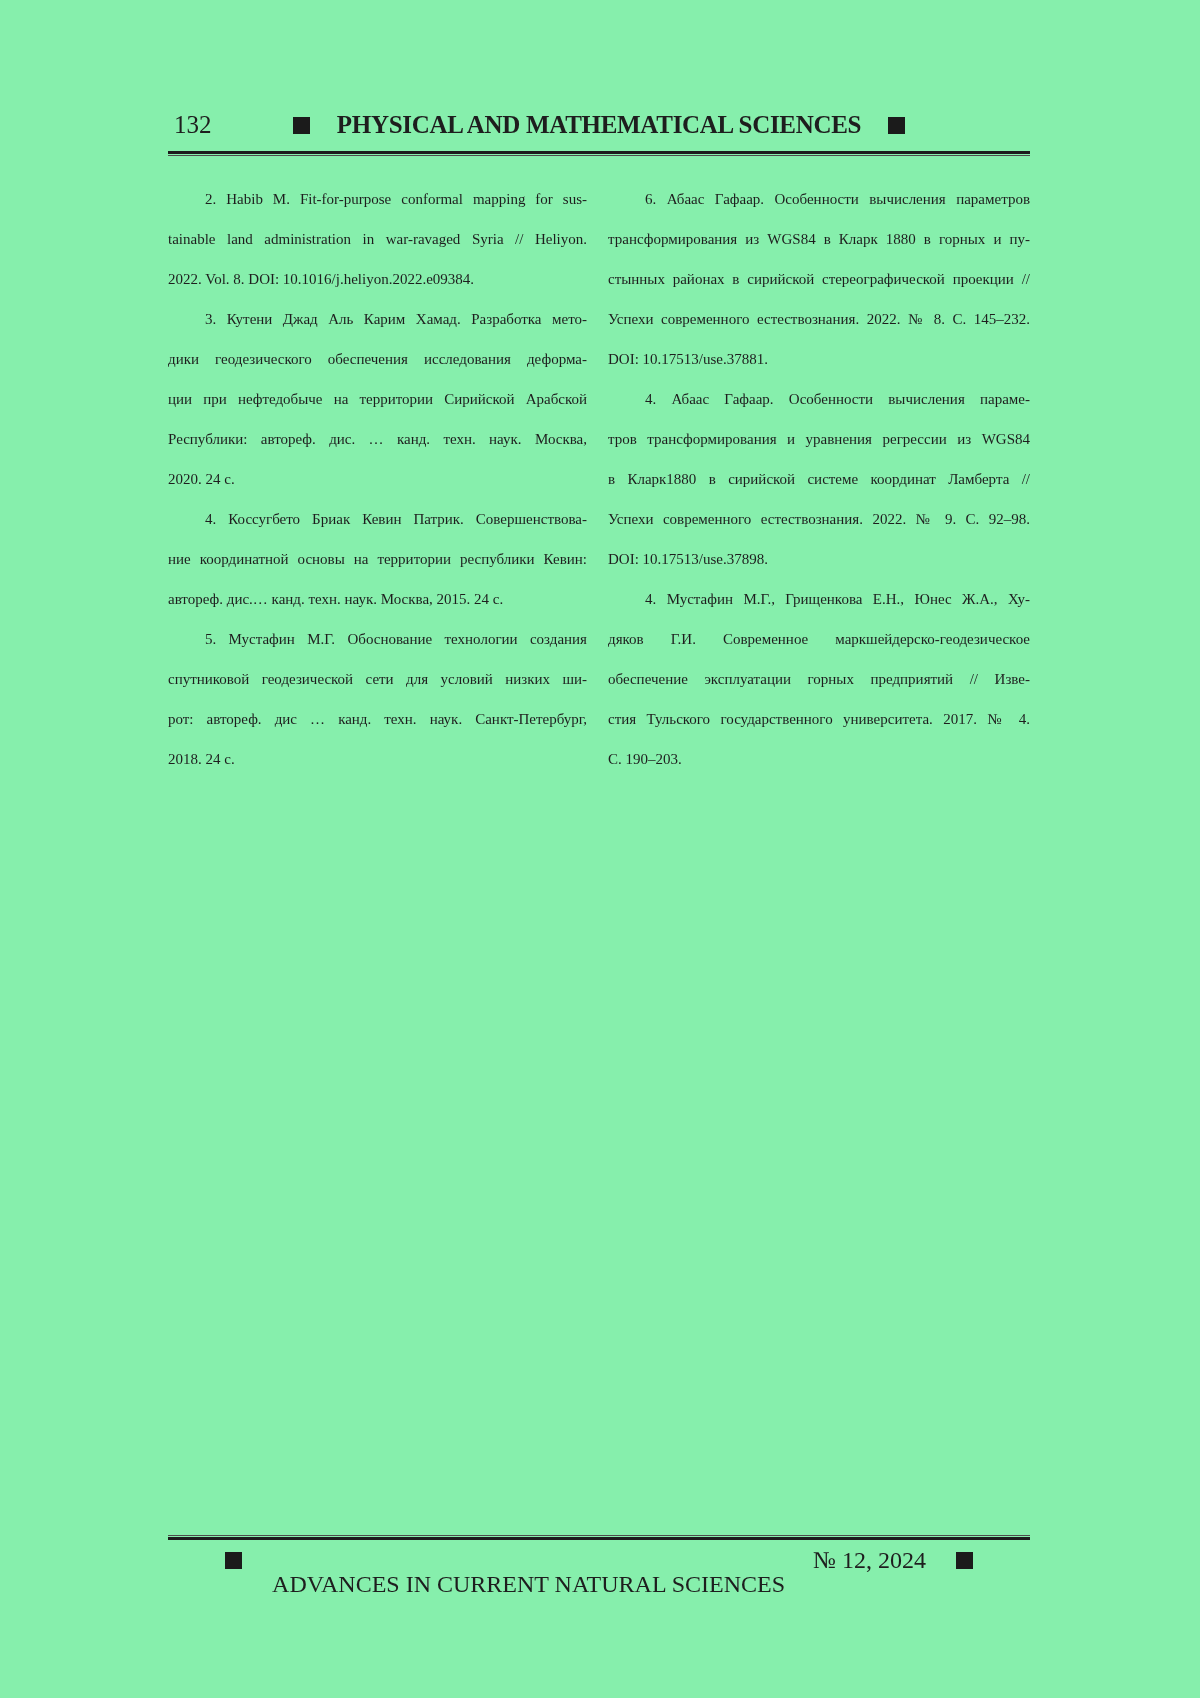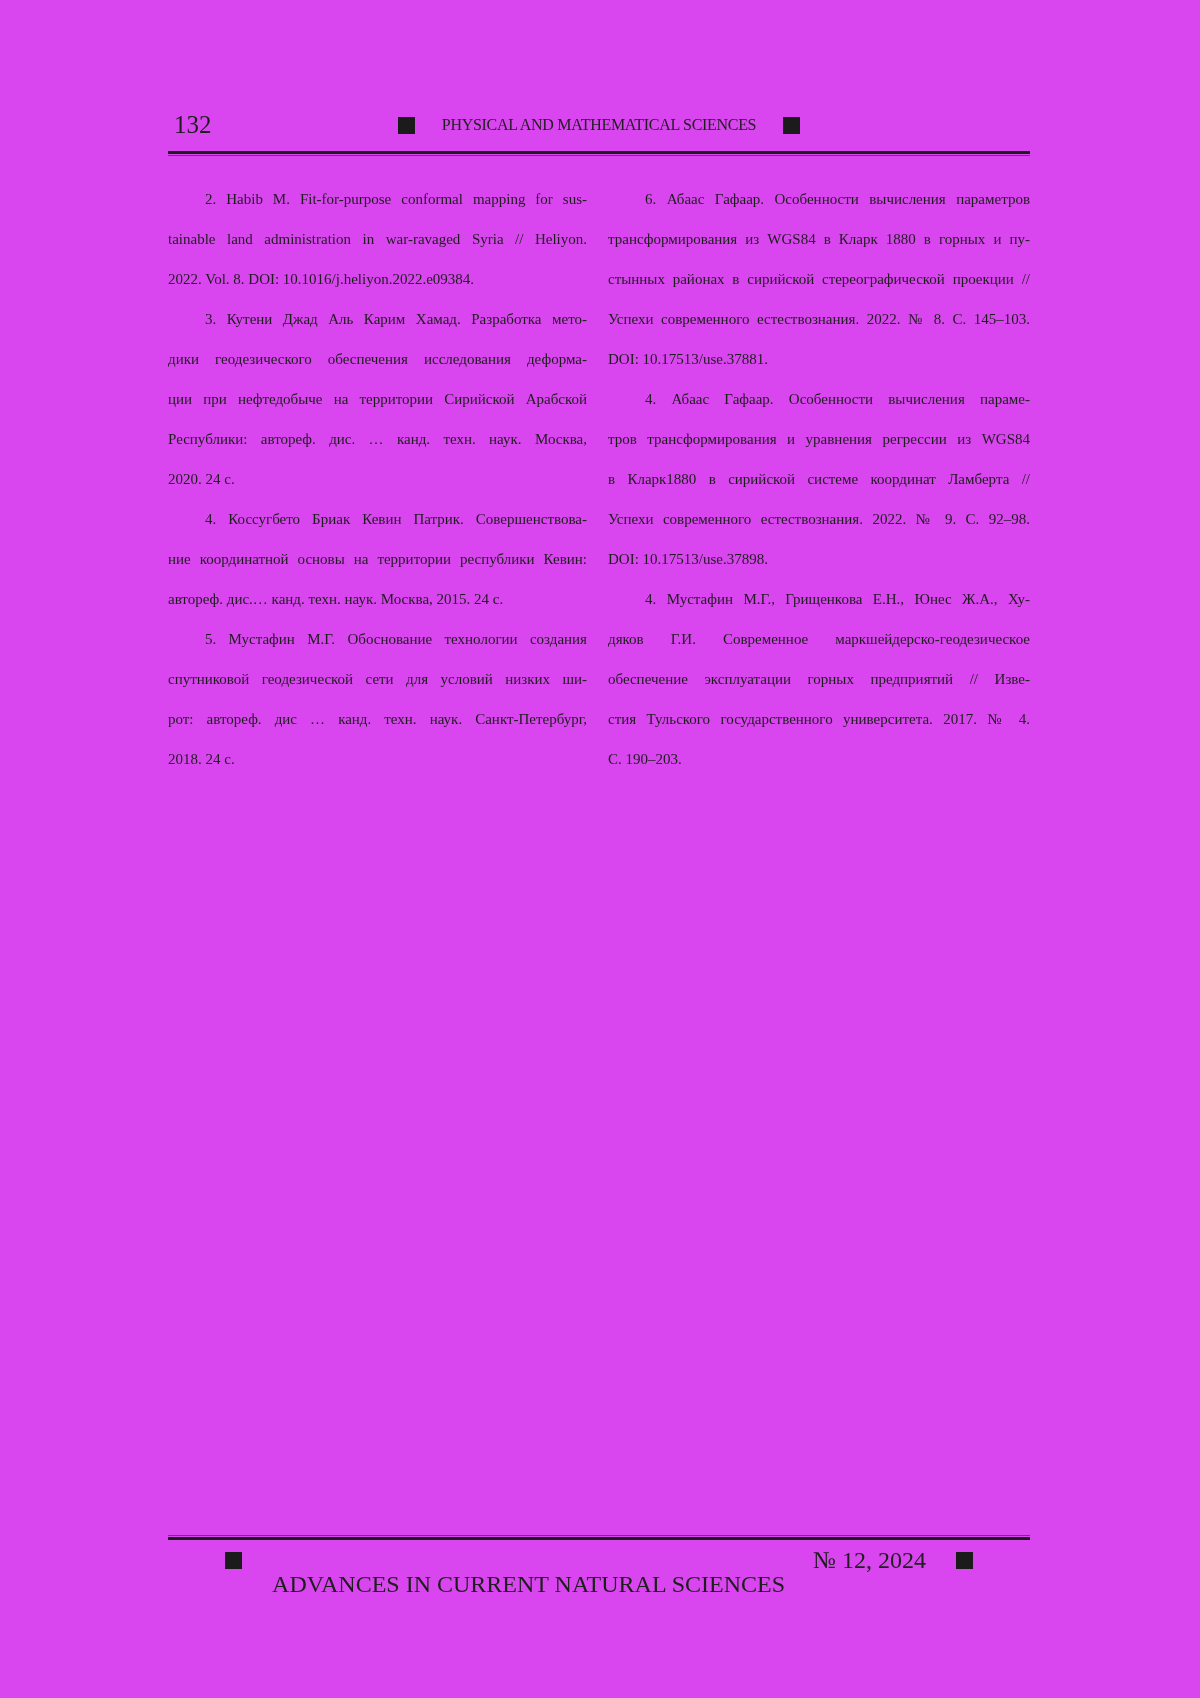--- a/index.html
+++ b/index.html
@@ -1,26 +1,26 @@
 <!DOCTYPE html>
 <html style="--ink: #1e1e1e; --square: #1b1b1b; --rule: #1c1c1c;"><head>
 <meta charset="utf-8">
 <style>
   html,body { margin:0; padding:0; background:#ffffff; }
   .page {
-    position:relative; width:1200px; height:1698px; background:#d946ef;
+    position:relative; width:1200px; height:1698px; background:#86efac;
     font-family:"Liberation Serif", serif; color:var(--ink, #1e1e1e);
     overflow:hidden;
   }
   
   .header { position:absolute; left:168px; top:108px; width:862px; height:36px; }
   .page-number { position:absolute; left:6px; top:2px; font-size:25px; line-height:30px; }
   .header-center { display:flex; justify-content:center; align-items:center; gap:27px; height:34px; }
   .sq { width:17px; height:17px; background:var(--square, #1b1b1b); display:inline-block; flex:0 0 auto; }
-  .header-title { font-size:16px; letter-spacing:-0.3px; white-space:nowrap; }
+  .header-title { font-size:25px; letter-spacing:-0.3px; white-space:nowrap;font-weight:bold; }
   
   .rule { position:absolute; left:168px; width:862px; height:1px; }
   .rule-header { top:151px; border-top:3px solid var(--rule, #1c1c1c); border-bottom:1px solid #4d4d4d; }
   .rule-footer { top:1535px; border-top:1px solid #4d4d4d; border-bottom:3px solid var(--rule, #1c1c1c); }
   
   .col { position:absolute; top:169px; font-size:15px; line-height:19px; }
   .col-left  { left:168px; width:419px; }
   .col-right { left:608px; width:422px; }
   .ref-item + .ref-item { margin-top:3px; }
   .ref-line { height:19px; overflow:hidden; text-align:justify; text-align-last:justify;margin-top:21px; }
@@ -71,21 +71,21 @@
         <div class="ref-line">спутниковой геодезической сети для условий низких ши-</div>
         <div class="ref-line">рот: автореф. дис … канд. техн. наук. Санкт-Петербург,</div>
         <div class="ref-line last">2018. 24 с.</div>
       </div>
     </div>
   <div class="col col-right" id="col-right">
       <div class="ref-item">
         <div class="ref-line first">6. Абаас Гафаар. Особенности вычисления параметров</div>
         <div class="ref-line">трансформирования из WGS84 в Кларк 1880 в горных и пу-</div>
         <div class="ref-line">стынных районах в сирийской стереографической проекции //</div>
-        <div class="ref-line">Успехи современного естествознания. 2022. № 8. С. 145–103.</div>
+        <div class="ref-line">Успехи современного естествознания. 2022. № 8. С. 145–232.</div>
         <div class="ref-line last">DOI: 10.17513/use.37881.</div>
       </div>
       <div class="ref-item">
         <div class="ref-line first">4. Абаас Гафаар. Особенности вычисления параме-</div>
         <div class="ref-line">тров трансформирования и уравнения регрессии из WGS84</div>
         <div class="ref-line">в Кларк1880 в сирийской системе координат Ламберта //</div>
         <div class="ref-line">Успехи современного естествознания. 2022. № 9. С. 92–98.</div>
         <div class="ref-line last">DOI: 10.17513/use.37898.</div>
       </div>
       <div class="ref-item">

